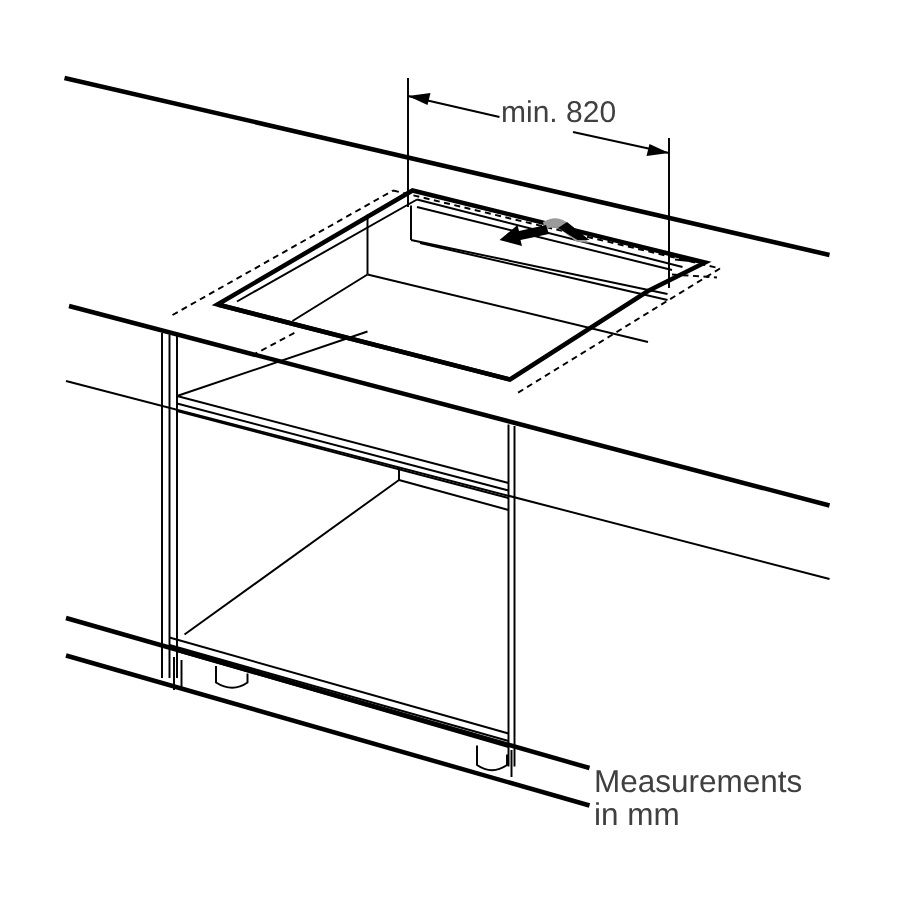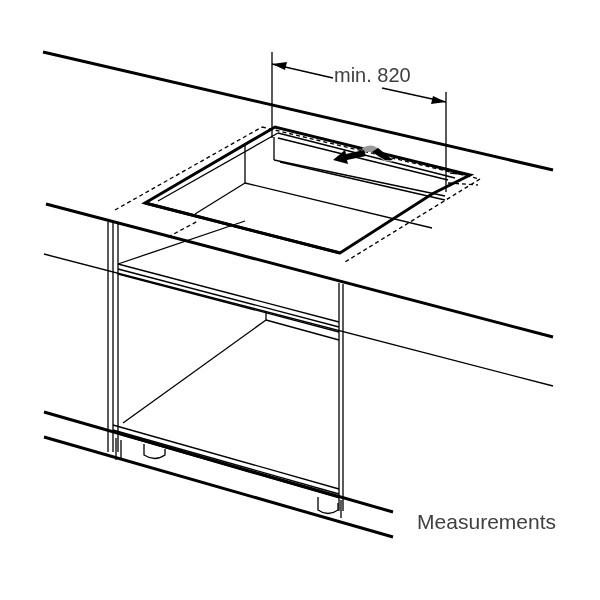--- a/index.html
+++ b/index.html
@@ -3,21 +3,21 @@
   <meta charset="utf-8">
   <style>
     html, body { margin: 0; padding: 0; background: #ffffff; }
     body { width: 600px; height: 600px; position: relative; overflow: hidden; font-family: "Liberation Sans", sans-serif; }
     svg { position: absolute; left: 0; top: 0; }
     .thick { stroke: #000; stroke-width: 3; fill: none; stroke-linecap: butt; }
     .thin { stroke: #000; stroke-width: 1.3; fill: none; }
     .dash { stroke: #000; stroke-width: 1.3; fill: none; stroke-dasharray: 4 3; }
     .label { position: absolute; color: #404040; font-size: 21px; line-height: 22px; }
     #dim-label { left: 334px; top: 64px; font-size: 20px; }
-    #meas-label { left: 396px; top: 511px; text-align: right; width: 160px; }
+    #meas-label { left: 396px; top: 511px; width: 160px; }
   </style>
 </head>
 <body>
 
 <div>
 <svg width="600" height="600" viewBox="0 0 600 600">
 
   <line class="thick" x1="43" y1="52" x2="553" y2="170"></line>
 
   <line class="thick" x1="46" y1="204" x2="553" y2="337"></line>
@@ -92,13 +92,14 @@
   </g>
 
   <line class="thick" x1="44" y1="412" x2="393" y2="512"></line>
   <line class="thick" x1="44" y1="437" x2="393" y2="537"></line>
 </svg>
 </div>
 
 <div id="dim-label" class="label">min. 820</div>
 <div id="meas-label" class="label">
   <div>Measurements</div>
+  <div>in mm</div>
 </div>
 
 </body></html>

